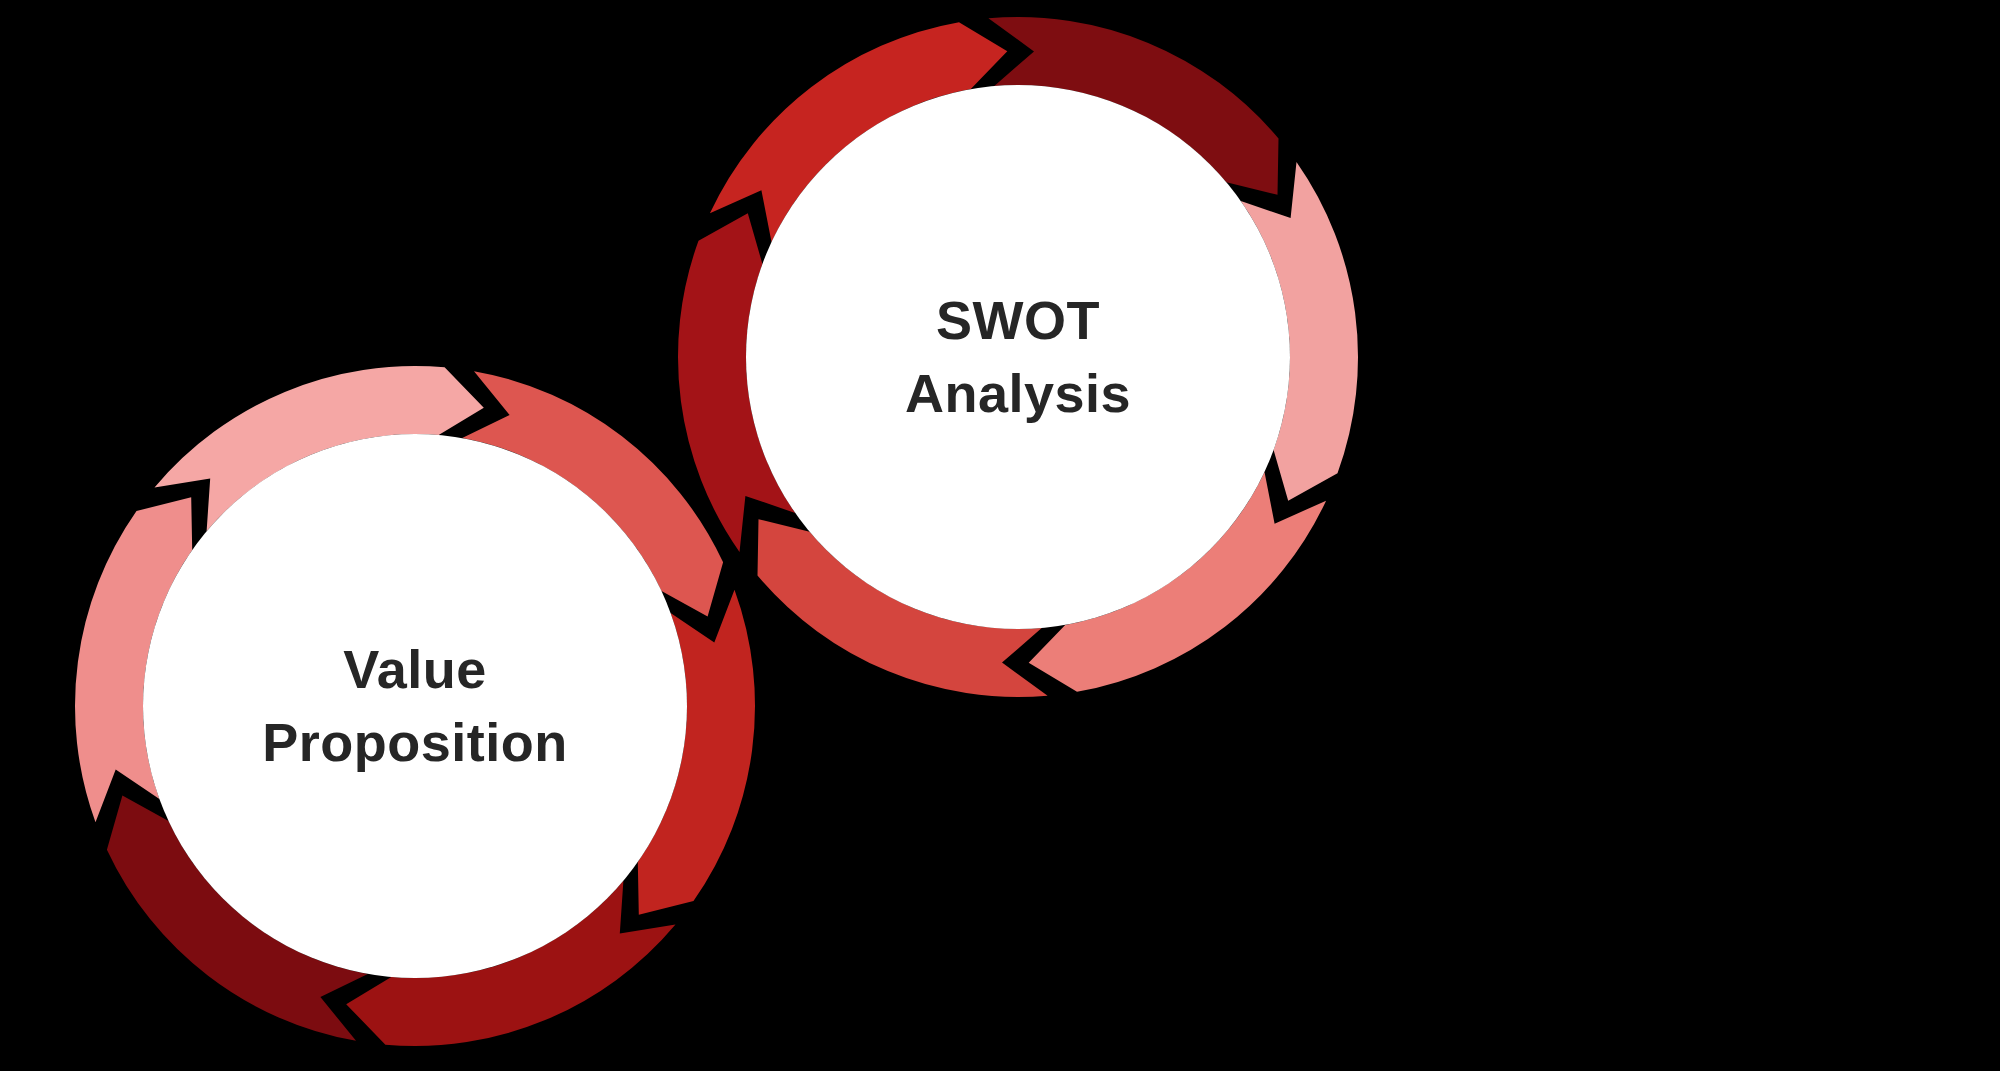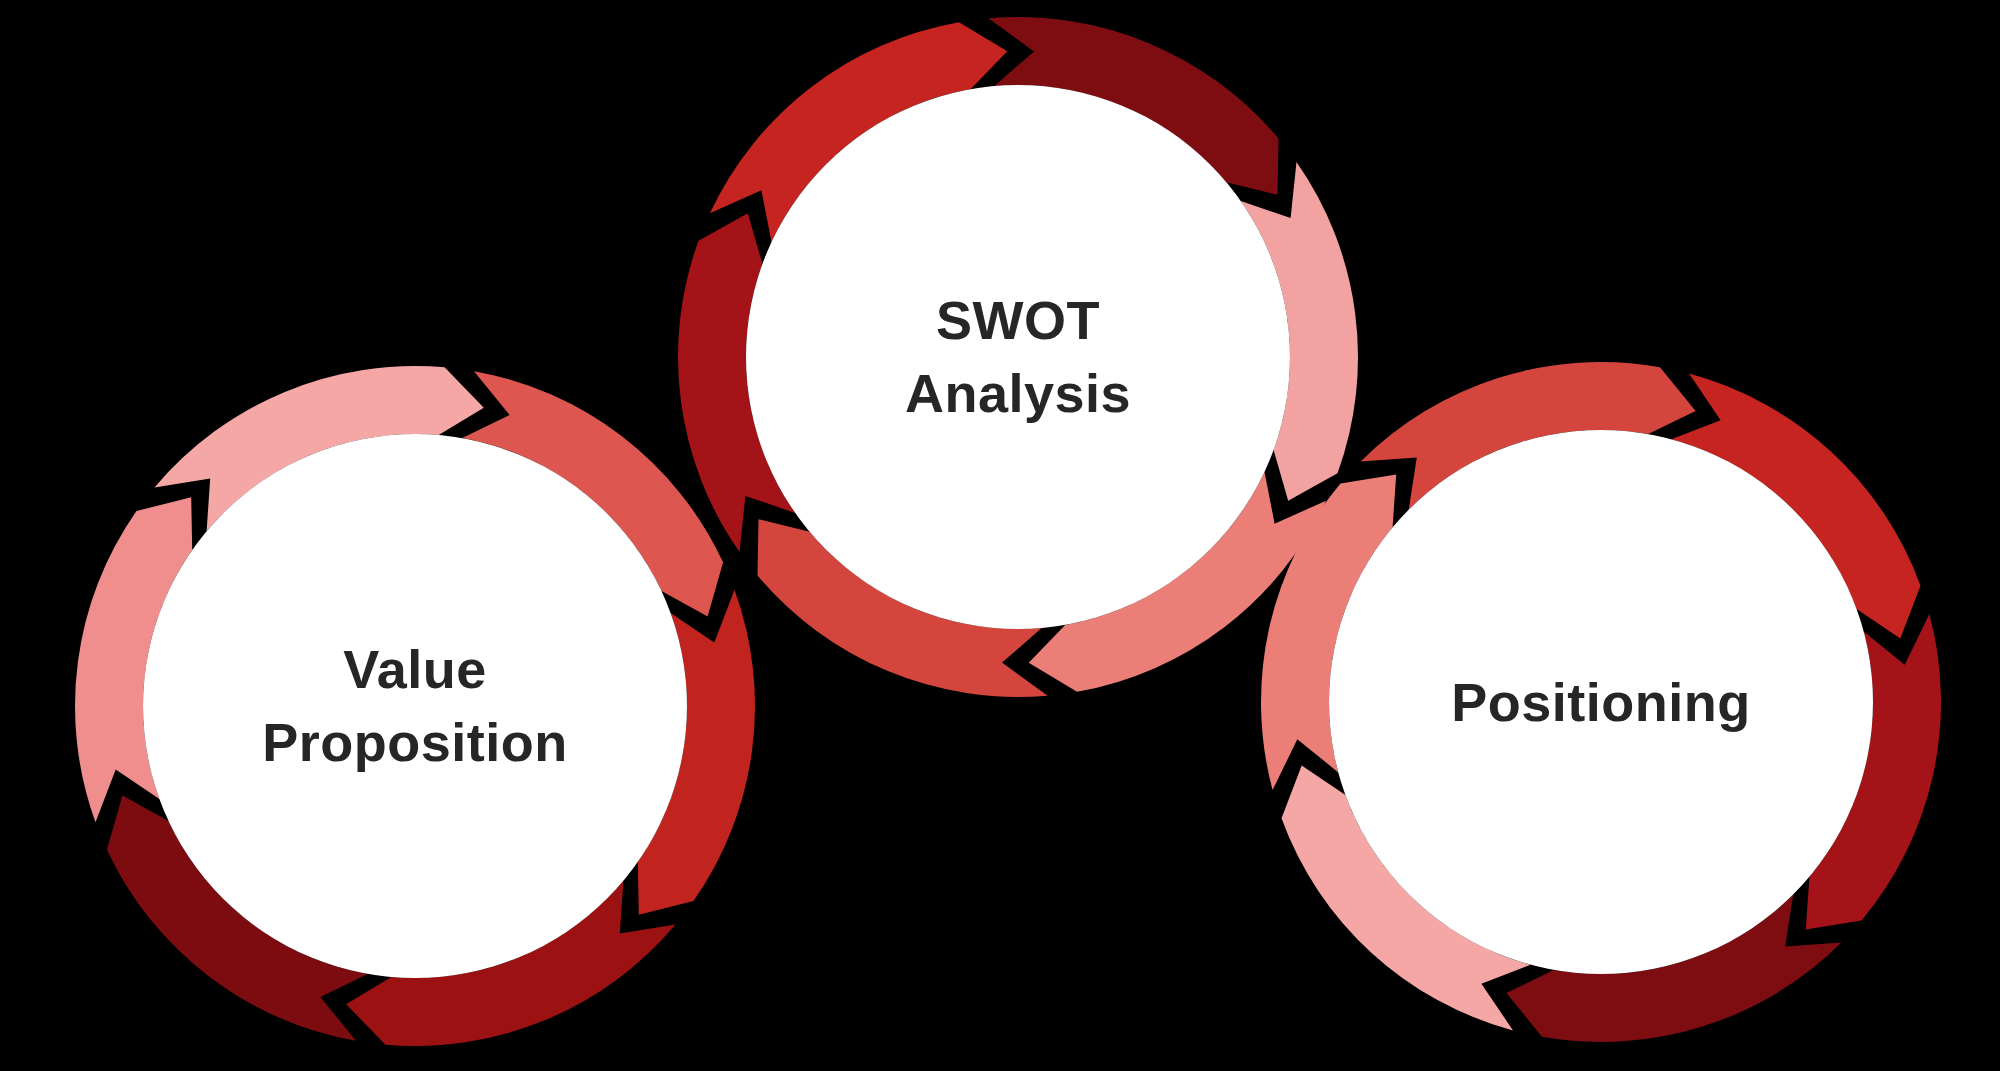--- a/index.html
+++ b/index.html
@@ -71,26 +71,14 @@
         <path d="M 308.1 143.7 A 340 340 0 0 1 59.0 334.8 L 10.7 305.8 L 47.2 267.9 A 272 272 0 0 0 246.5 115.0 L 256.6 166.7 Z" fill="#ec7e78"></path>
         <path d="M 29.6 338.7 A 340 340 0 0 1 -260.5 218.5 L -259.5 162.2 L -208.4 174.8 A 272 272 0 0 0 23.7 271.0 L -16.0 305.6 Z" fill="#d4453e"></path>
         <path d="M -278.5 195.0 A 340 340 0 0 1 -319.5 -116.3 L -270.2 -143.7 L -255.6 -93.0 A 272 272 0 0 0 -222.8 156.0 L -272.6 138.9 Z" fill="#a31317"></path>
         <path d="M -308.1 -143.7 A 340 340 0 0 1 -59.0 -334.8 L -10.7 -305.8 L -47.2 -267.9 A 272 272 0 0 0 -246.5 -115.0 L -256.6 -166.7 Z" fill="#c62420"></path>
         <circle cx="0" cy="0" r="272" fill="#ffffff"></circle>
       </svg>
     <div class="node-label">SWOT
 Analysis</div>
   </div>
 
-  <div class="node" style="left:1251px; top:352px;">
-    <svg viewBox="-350 -350 700 700">
-        <path d="M 88.0 -328.4 A 340 340 0 0 1 319.5 -116.3 L 299.3 -63.6 L 255.6 -93.0 A 272 272 0 0 0 70.4 -262.7 L 119.6 -281.7 Z" fill="#c62420"></path>
-        <path d="M 328.4 -88.0 A 340 340 0 0 1 260.5 218.5 L 204.8 227.4 L 208.4 174.8 A 272 272 0 0 0 262.7 -70.4 L 303.7 -37.3 Z" fill="#a31317"></path>
-        <path d="M 240.4 240.4 A 340 340 0 0 1 -59.0 334.8 L -94.6 291.0 L -47.2 267.9 A 272 272 0 0 0 192.3 192.3 L 184.2 244.4 Z" fill="#7e0d11"></path>
-        <path d="M -88.0 328.4 A 340 340 0 0 1 -319.5 116.3 L -299.3 63.6 L -255.6 93.0 A 272 272 0 0 0 -70.4 262.7 L -119.6 281.7 Z" fill="#f5a7a5"></path>
-        <path d="M -328.4 88.0 A 340 340 0 0 1 -260.5 -218.5 L -204.8 -227.4 L -208.4 -174.8 A 272 272 0 0 0 -262.7 70.4 L -303.7 37.3 Z" fill="#ec7e78"></path>
-        <path d="M -240.4 -240.4 A 340 340 0 0 1 59.0 -334.8 L 94.6 -291.0 L 47.2 -267.9 A 272 272 0 0 0 -192.3 -192.3 L -184.2 -244.4 Z" fill="#d4453e"></path>
-        <circle cx="0" cy="0" r="272" fill="#ffffff"></circle>
-      </svg>
-    <div class="node-label">Positioning</div>
-  </div>
 
 </div>
 
 </body></html>

